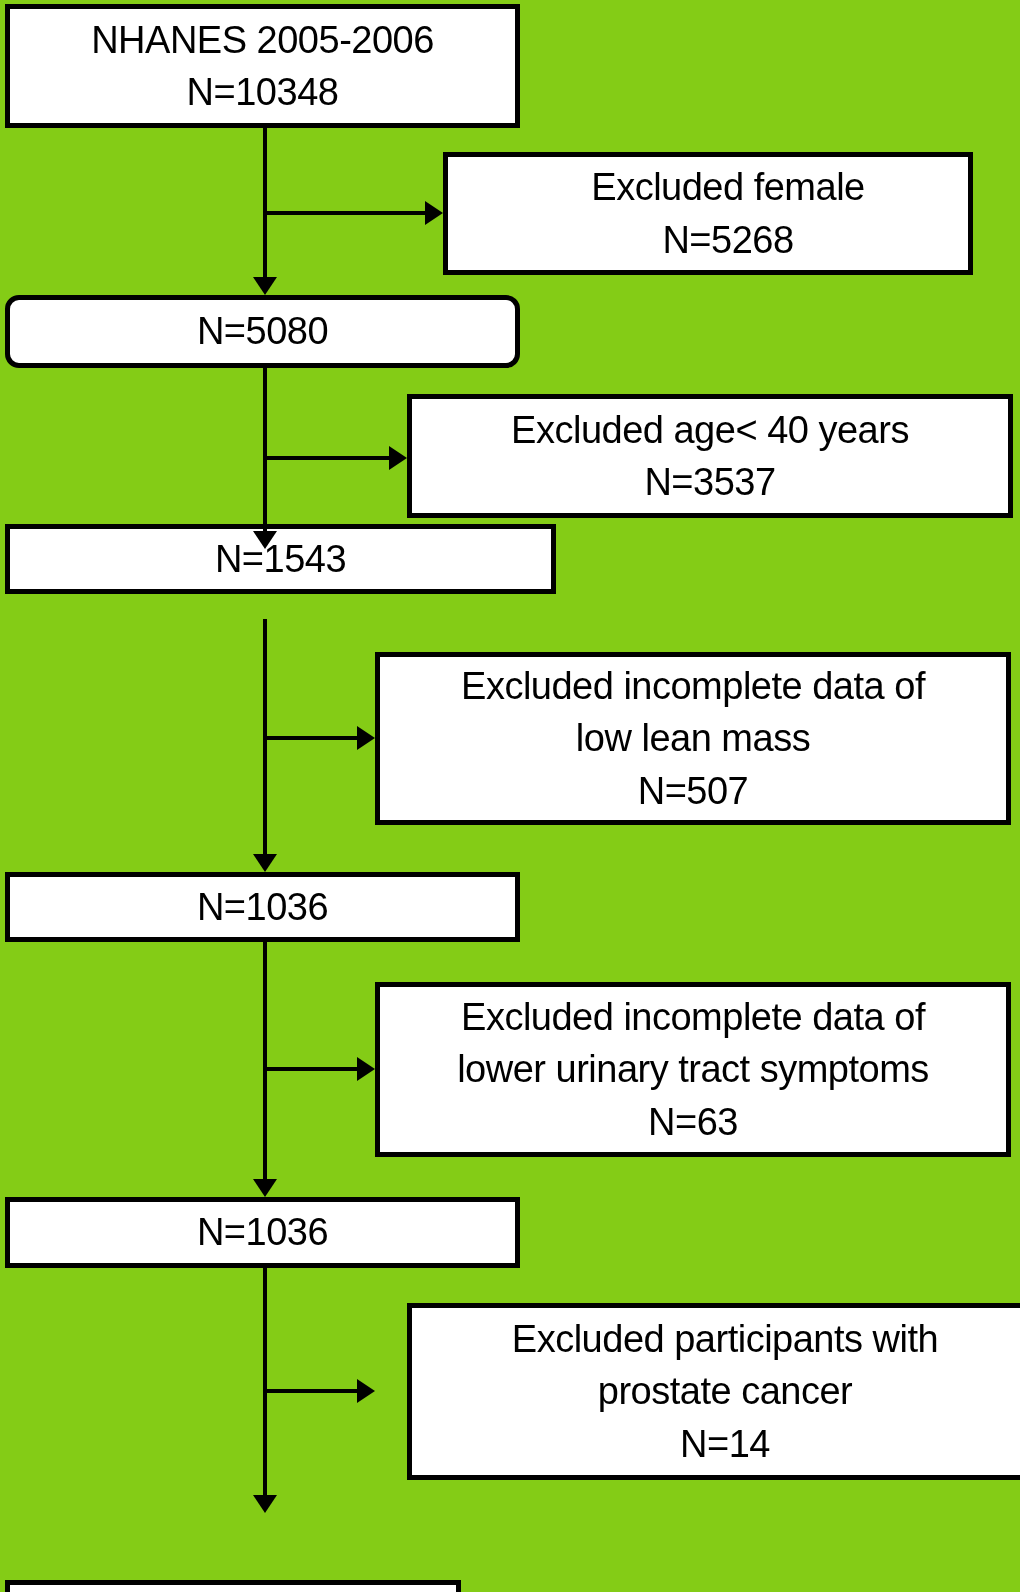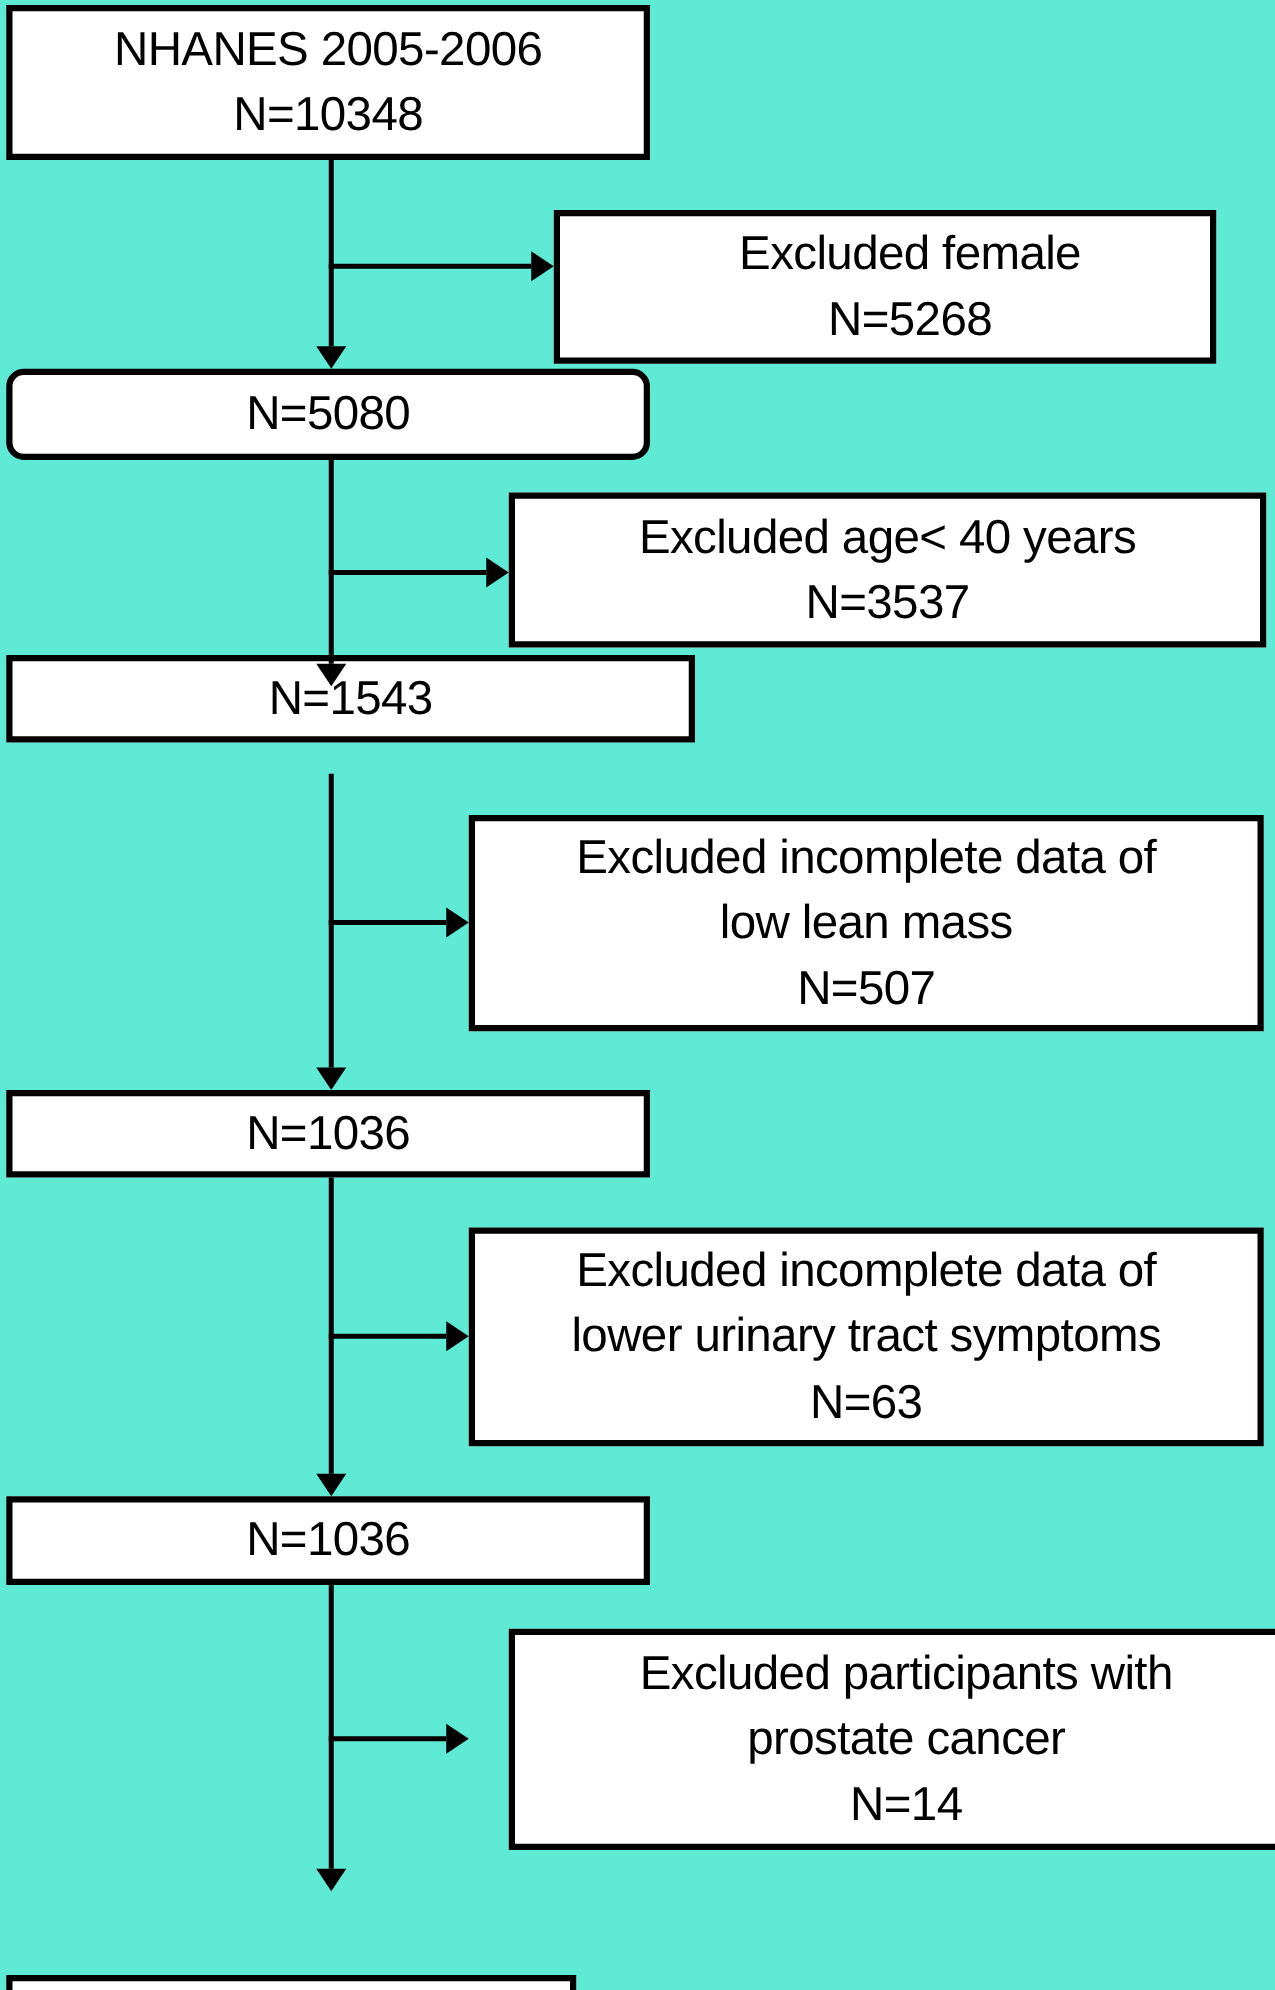--- a/index.html
+++ b/index.html
@@ -4,21 +4,21 @@
 <style>
   html, body {
     margin: 0;
     padding: 0;
     background: #ffffff;
   }
   .canvas {
     position: relative;
     width: 1020px;
     height: 1592px;
-    background: #5eead4;
+    background: #84cc16;
     font-family: "Liberation Sans", sans-serif;
     color: #000000;
     overflow: hidden;
   }
   .box {
     position: absolute;
     box-sizing: border-box;
     border: 5px solid #000000;
     background: #ffffff;
     display: flex;
@@ -84,21 +84,21 @@
   </div>
 
   <div class="box" style="left:5px; top:1197px; width:515px; height:71px;">
     <span class="box-text">N=1036</span>
   </div>
 
   <div class="box" style="left:5px; top:1580px; width:456px; height:72px;font-weight:bold;">
     <span class="box-text">N=959</span>
   </div>
 
-  <div class="box" style="left:443px; top:168px; width:530px; height:123px;padding-left:40px;">
+  <div class="box" style="left:443px; top:152px; width:530px; height:123px;padding-left:40px;">
     <span class="box-text">Excluded female
 N=5268</span>
   </div>
 
   <div class="box" style="left:407px; top:394px; width:606px; height:124px;">
     <span class="box-text">Excluded age&lt; 40 years
 N=3537</span>
   </div>
 
   <div class="box" style="left:375px; top:652px; width:636px; height:173px;">

